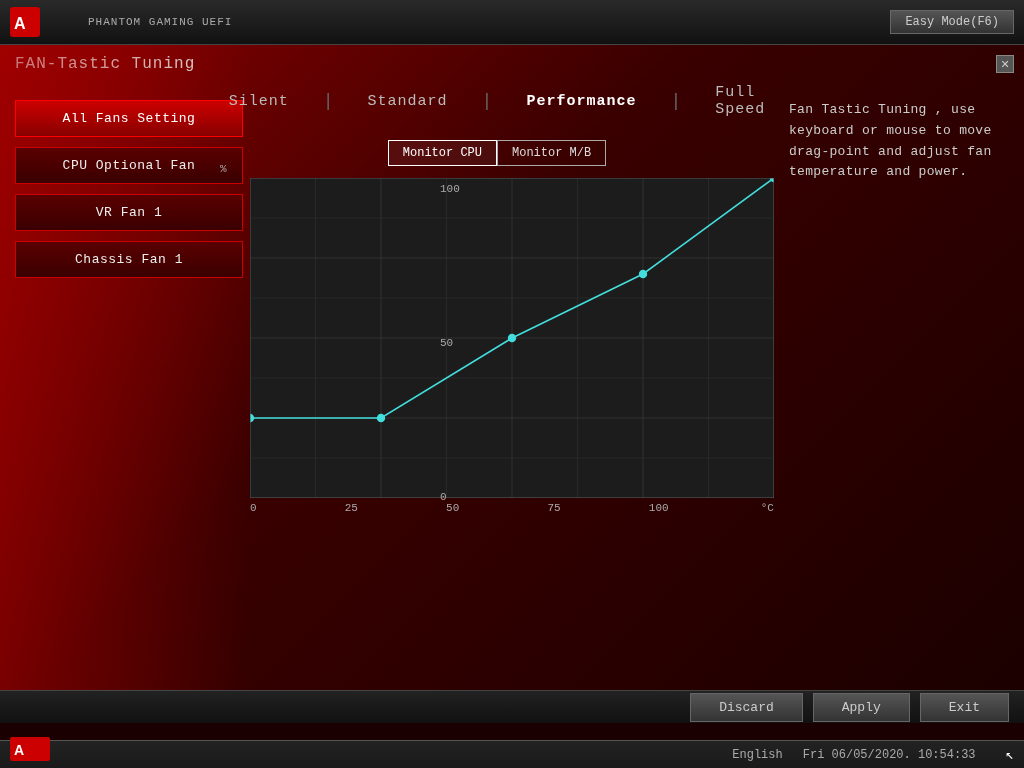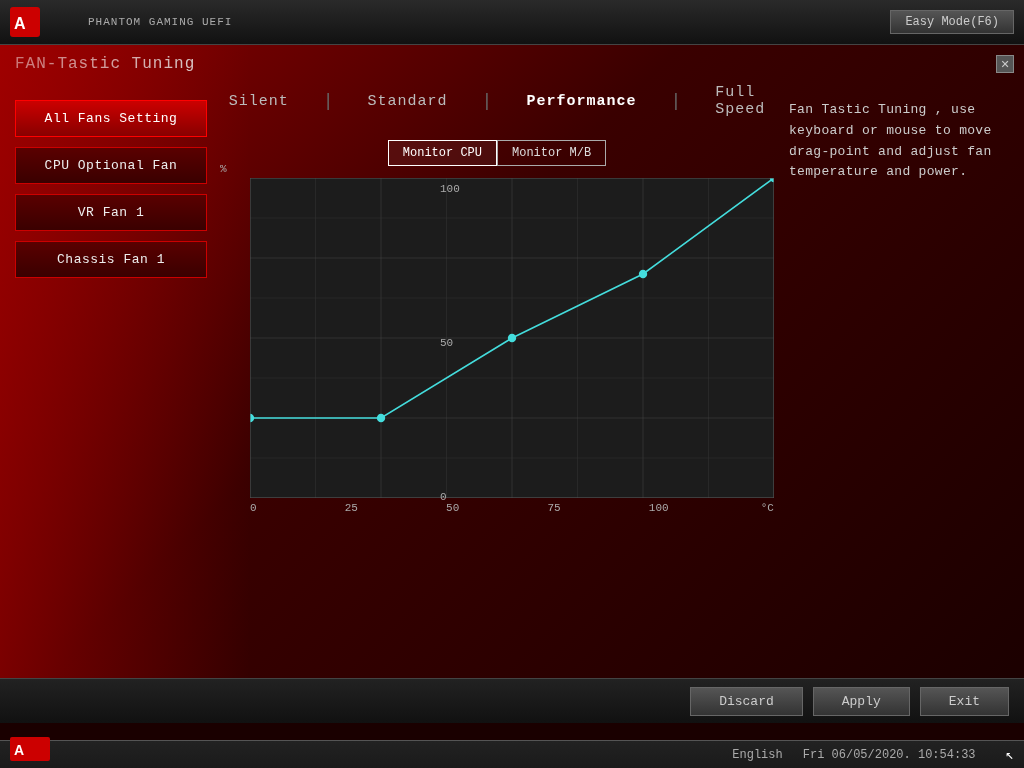--- a/index.html
+++ b/index.html
@@ -90,21 +90,21 @@
       display: flex;
       align-items: center;
       justify-content: center;
     }
 
     
     #sidebar {
       position: absolute;
       left: 15px;
       top: 55px;
-      width: 192px;
+      width: 228px;
       display: flex;
       flex-direction: column;
       gap: 10px;
     }
 
     .sidebar-btn {
       background: linear-gradient(to bottom, #5a0000, #3a0000);
       border: 1px solid #c00;
       color: #eee;
       padding: 10px 12px;
@@ -359,21 +359,21 @@
       <span style="font-size:11px; color:#aaa;">100</span>
       <span style="font-size:11px; color:#aaa;">50</span>
       <span style="font-size:11px; color:#aaa;">0</span>
     </div>
   </div>
 
   <div id="info-panel">
     <p>Fan Tastic Tuning , use keyboard or mouse to move drag-point and adjust fan temperature and power.</p>
   </div>
 
-  <div id="footer-top" style="position:absolute; bottom:0; left:0; right:0; height:45px; background:linear-gradient(to bottom,#222,#111); border-top:1px solid #444; display:flex; align-items:center; justify-content:flex-end; padding:0 15px; gap:10px;">
+  <div id="footer-top" style="position:absolute; bottom:0; left:0; right:0; height:33px; background:linear-gradient(to bottom,#222,#111); border-top:1px solid #444; display:flex; align-items:center; justify-content:flex-end; padding:0 15px; gap:10px;">
     <button class="footer-btn">Discard</button>
     <button class="footer-btn">Apply</button>
     <button class="footer-btn">Exit</button>
   </div>
 </div>
 
 <div id="statusbar">
   <div style="position:absolute;left:10px;bottom:2px;">
     <svg width="40" height="24">
       <rect width="40" height="24" fill="#cc0000" rx="2"></rect>

